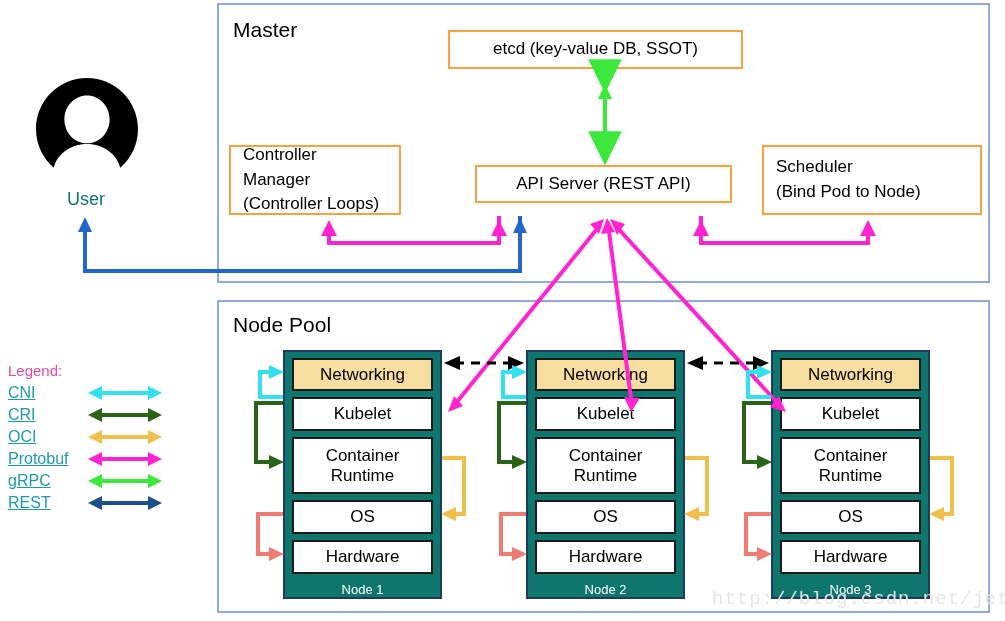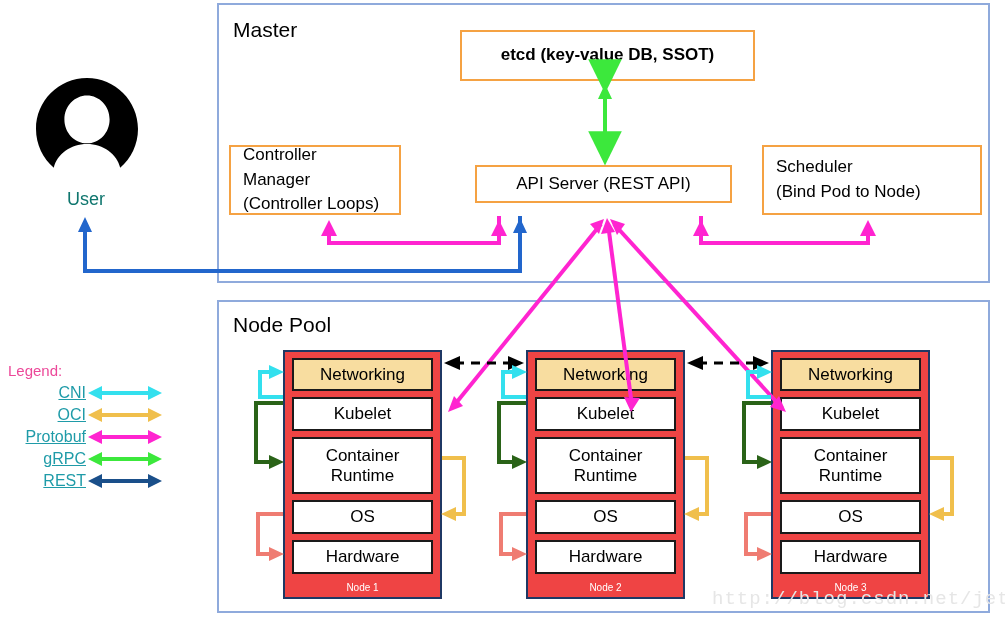--- a/index.html
+++ b/index.html
@@ -57,21 +57,21 @@
     text-align: center;
   }
   .comp-box .inner {
     padding: 0 12px;
     white-space: pre-line;
   }
   
   .node {
     position: absolute;
     box-sizing: border-box;
-    background: #ef4444;
+    background: #0f766e;
     border: 2px solid #1f3864;
     padding: 6px 7px 8px 7px;
   }
   .node-row {
     box-sizing: border-box;
     background: #ffffff;
     border: 2px solid #1a1a1a;
     color: #000000;
     font-size: 17px;
     text-align: center;
@@ -80,21 +80,21 @@
     justify-content: center;
     margin-bottom: 6px;
     line-height: 1.12;
     white-space: pre-line;
   }
   .node-row.networking {
     background: #f8dda0;
   }
   .node-label {
     color: #ffffff;
-    font-size: 10px;
+    font-size: 13px;
     text-align: center;
     padding-top: 2px;
   }
   
   .user-wrap {
     position: absolute;
   }
   .user-caption {
     position: absolute;
     font-size: 18px;
@@ -116,21 +116,20 @@
     align-items: center;
     height: 22px;
   }
   .legend-label {
     width: 78px;
     font-size: 16px;
     color: #1f9ba8;
     text-decoration: underline;
     text-underline-offset: 1px;
     white-space: nowrap;
-    text-align: right;
   }
   .legend-swatch {
     width: 78px;
     height: 20px;
   }
   
   .watermark {
     position: absolute;
     font-family: "Liberation Mono", monospace;
     font-size: 19px;
@@ -143,21 +142,21 @@
 <body>
 
 <div id="canvas">
 
   <div class="group-frame" style="left:217px; top:3px; width:773px; height:280px;"></div>
   <div class="group-frame" style="left:217px; top:300px; width:773px; height:313px;"></div>
 
   <div class="group-title" style="left:233px; top:18px;">Master</div>
   <div class="group-title" style="left:233px; top:313px;">Node Pool</div>
 
-  <div class="comp-box center-text" style="left:460px; top:30px; width:295px; height:51px;font-weight:bold;">
+  <div class="comp-box center-text" style="left:448px; top:30px; width:295px; height:39px;">
     <span class="inner">etcd (key-value DB, SSOT)</span>
   </div>
 
   <div class="comp-box" style="left:229px; top:145px; width:172px; height:70px;">
     <span class="inner">Controller Manager
 (Controller Loops)</span>
   </div>
 
   <div class="comp-box center-text" style="left:475px; top:165px; width:257px; height:38px;">
     <span class="inner">API Server (REST API)</span>
@@ -216,20 +215,28 @@
 
     <div class="legend-row">
       <span class="legend-label">CNI</span>
       <svg class="legend-swatch" viewBox="0 0 78 20">
         <line x1="14" y1="10" x2="64" y2="10" stroke="#33e0ee" stroke-width="4"></line>
         <polygon points="2,10 16,3 16,17" fill="#33e0ee"></polygon>
         <polygon points="76,10 62,3 62,17" fill="#33e0ee"></polygon>
       </svg>
     </div>
 
+    <div class="legend-row">
+      <span class="legend-label">CRI</span>
+      <svg class="legend-swatch" viewBox="0 0 78 20">
+        <line x1="14" y1="10" x2="64" y2="10" stroke="#2a6318" stroke-width="4"></line>
+        <polygon points="2,10 16,3 16,17" fill="#2a6318"></polygon>
+        <polygon points="76,10 62,3 62,17" fill="#2a6318"></polygon>
+      </svg>
+    </div>
 
     <div class="legend-row">
       <span class="legend-label">OCI</span>
       <svg class="legend-swatch" viewBox="0 0 78 20">
         <line x1="14" y1="10" x2="64" y2="10" stroke="#f0bf4c" stroke-width="4"></line>
         <polygon points="2,10 16,3 16,17" fill="#f0bf4c"></polygon>
         <polygon points="76,10 62,3 62,17" fill="#f0bf4c"></polygon>
       </svg>
     </div>
 

